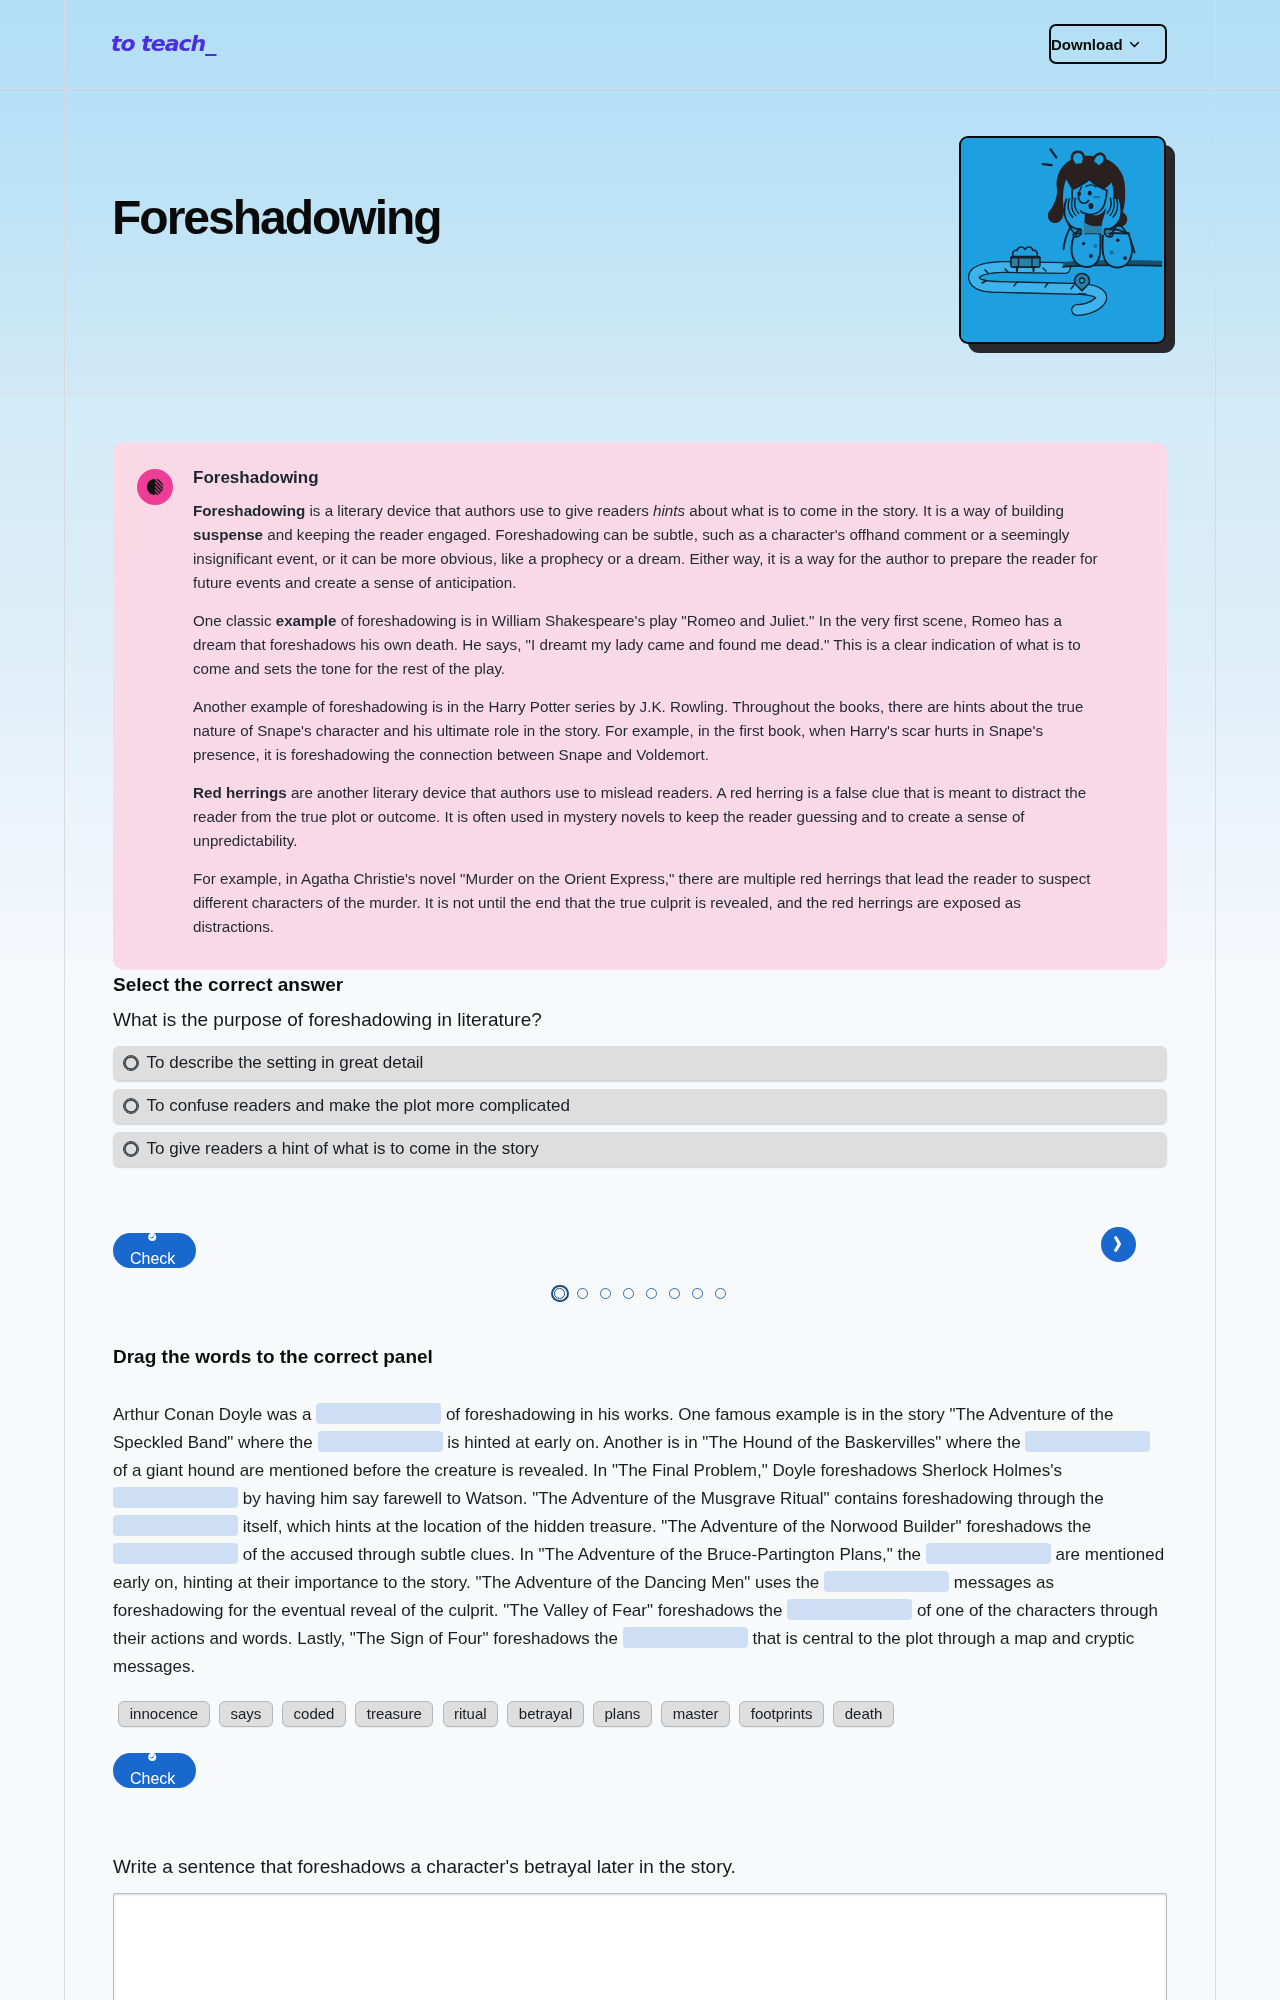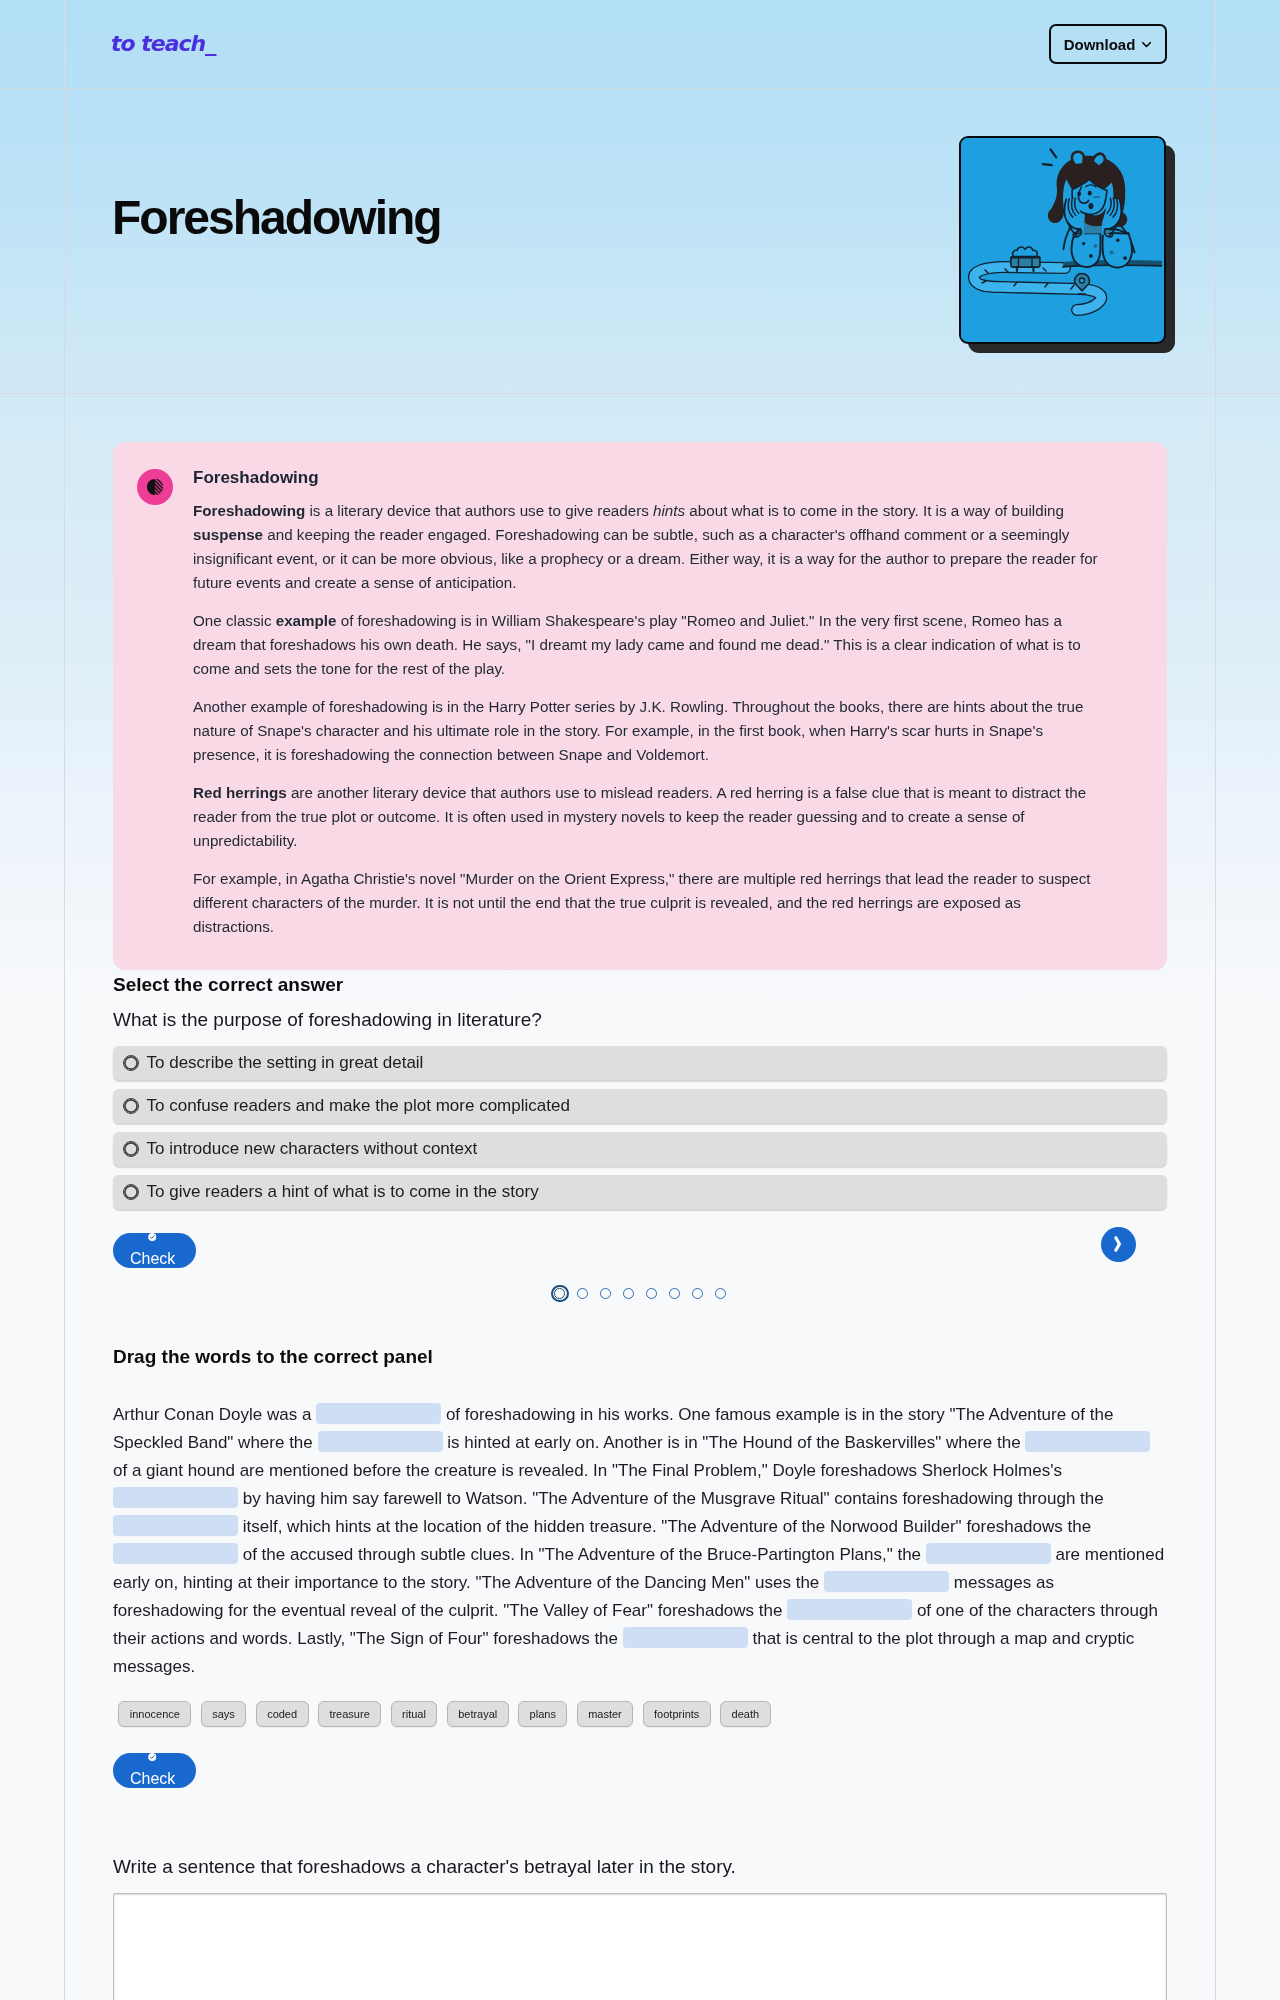--- a/index.html
+++ b/index.html
@@ -21,21 +21,21 @@
 
   .logo {
     position:absolute; left:111px; top:30px;
     font-family:"DejaVu Sans", sans-serif;
     font-style:italic; font-weight:700; font-size:22px;
     color:#4b2ee0; letter-spacing:-1px; line-height:28px;
   }
   .dl-btn {
     position:absolute; left:1049px; top:24px; width:118px; height:40px;
     border:2px solid #0b0b0b; border-radius:7px; background:transparent;
-    display:flex; align-items:center; justify-content:center; gap:6px;
+    display:flex; align-items:center; justify-content:flex-start; gap:6px;
     font-size:15px; font-weight:700; color:#0b0b0b; cursor:pointer;
     font-family:"Liberation Sans", sans-serif; padding:0;
   }
 
   .hero-title {
     position:absolute; left:112px; top:190px;
     font-size:48px; font-weight:700; color:#0a0a0a; letter-spacing:-2px;
     line-height:56px; margin:0;
   }
   .hero-sub {
@@ -102,21 +102,21 @@
                       border:1.9px solid #1c4e80; border-radius:50%; box-sizing:border-box;}
 
   
   .drag { position:absolute; left:113px; top:0px; width:1054px; }
   .drag-p { font-size:17px; line-height:28px; color:#1b1d20; margin:0; }
   .blank { display:inline-block; width:125px; height:21.5px; background:#cedef4; border-radius:4px; vertical-align:-4px; }
   .chips { display:flex; flex-wrap:wrap; gap:9.5px; padding-left:5.4px; }
   .chip {
     display:inline-flex; align-items:center; justify-content:center;
     height:25.7px; padding:0 10.4px; background:#dedede; border:1px solid #b7b7b7;
-    border-radius:6px; font-size:11px; color:#1b1d20; cursor:grab;
+    border-radius:6px; font-size:15px; color:#1b1d20; cursor:grab;
     box-shadow:0 1px 1px rgba(0,0,0,0.06);
   }
   .write { position:absolute; left:113px; top:0px; width:1054px; }
   .write-label { font-size:19px; color:#16181c; margin:0; line-height:26px; }
   .textarea-box { width:1054px; height:140px; background:#fff; border:1px solid #bcbcbc; border-radius:2px;
                   font-family:"Liberation Sans", sans-serif; font-size:17px; padding:9px 11px; resize:none; outline:none;
                   box-shadow: inset 0 1px 2px rgba(0,0,0,0.16);}
 </style>
 </head>
 <body>
@@ -307,26 +307,20 @@
             <svg class="radio" viewBox="0 0 17 17">
               <circle cx="8.5" cy="8.5" r="7.5" fill="none" stroke="#3d4246" stroke-width="2.2"></circle>
             </svg>
             <span>To describe the setting in great detail</span>
           </div>
           <div class="opt" style="margin-bottom: 9px;">
             <svg class="radio" viewBox="0 0 17 17">
               <circle cx="8.5" cy="8.5" r="7.5" fill="none" stroke="#3d4246" stroke-width="2.2"></circle>
             </svg>
             <span>To confuse readers and make the plot more complicated</span>
-          </div>
-          <div class="opt" style="margin-bottom: 9px;">
-            <svg class="radio" viewBox="0 0 17 17">
-              <circle cx="8.5" cy="8.5" r="7.5" fill="none" stroke="#3d4246" stroke-width="2.2"></circle>
-            </svg>
-            <span>To introduce new characters without context</span>
           </div>
           <div class="opt" style="margin-bottom: 9px;">
             <svg class="radio" viewBox="0 0 17 17">
               <circle cx="8.5" cy="8.5" r="7.5" fill="none" stroke="#3d4246" stroke-width="2.2"></circle>
             </svg>
             <span>To give readers a hint of what is to come in the story</span>
           </div>
         </div>
       <div style="position:absolute;left:0;top:832.5px;width:1054px;height:36px">
         <button class="btn-check">

